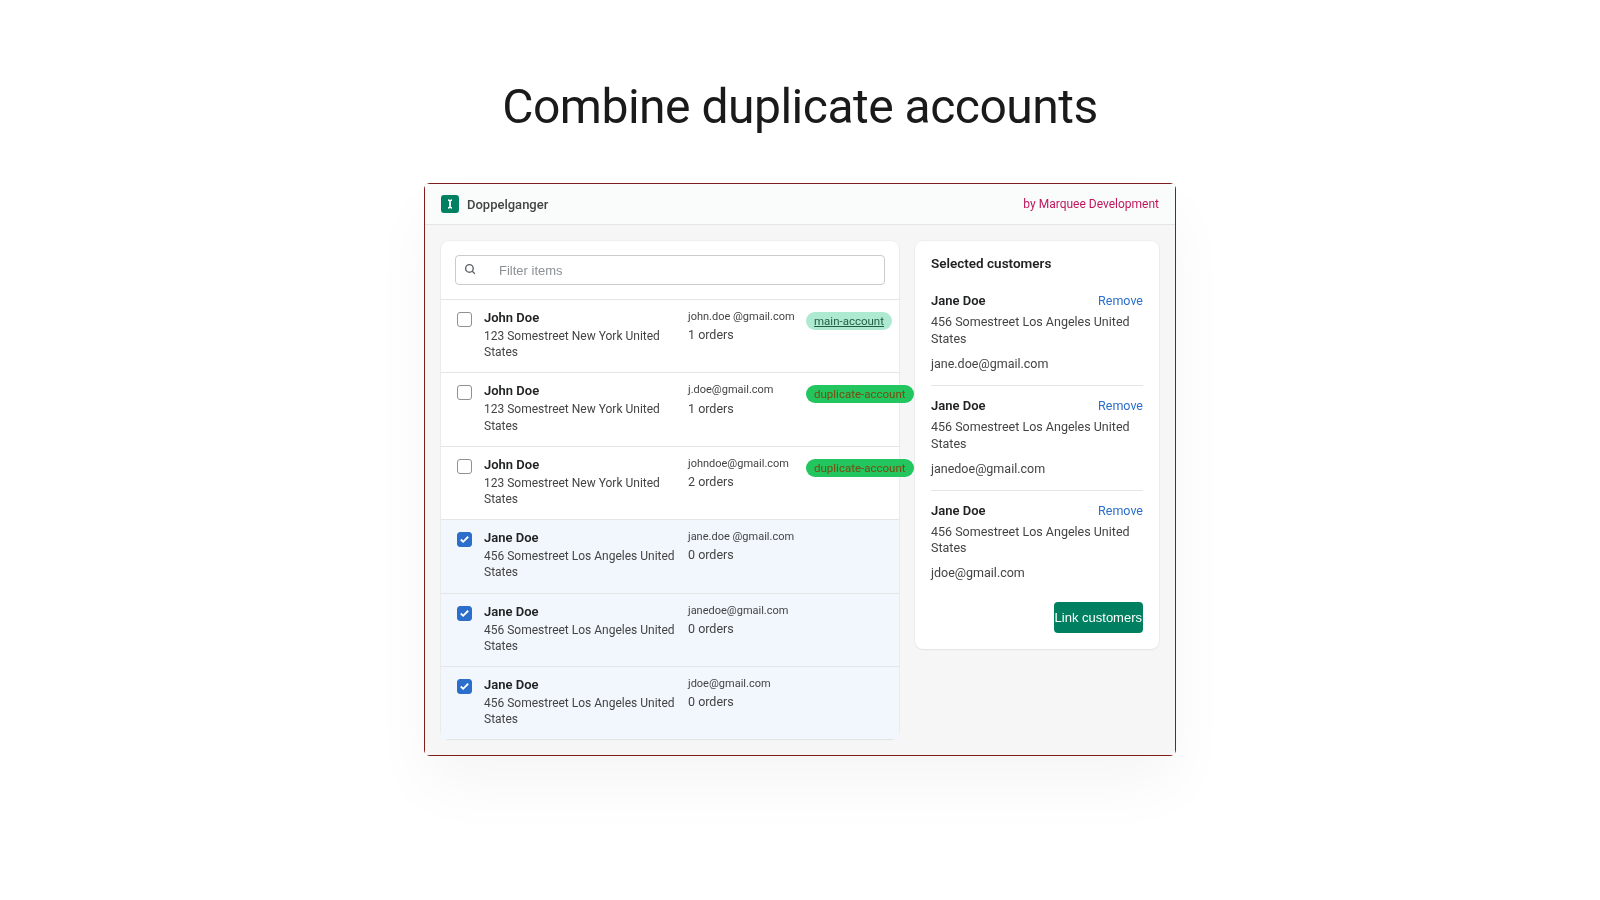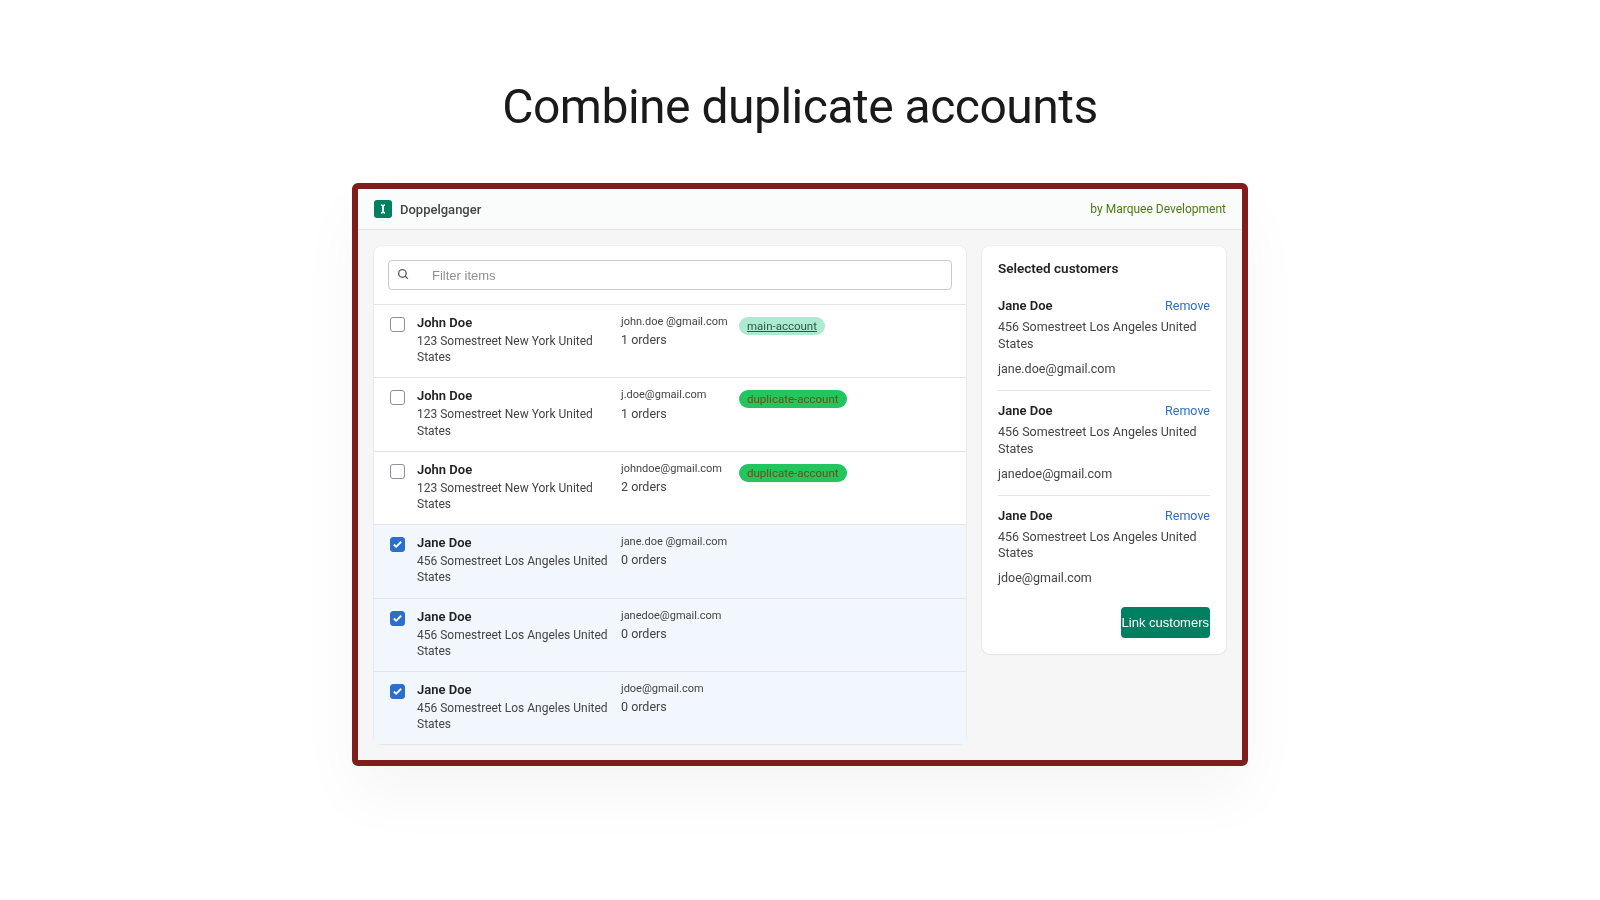--- a/index.html
+++ b/index.html
@@ -14,23 +14,23 @@
   .page-title {
     text-align: center;
     font-size: 48px;
     font-weight: 400;
     color: #1a1a1a;
     margin-top: 78px;
     margin-bottom: 48px;
     letter-spacing: -0.5px;
   }
   .app-frame {
-    width: 896px;
+    width: 752px;
     margin: 0 auto;
-    border: 6px solid #7f1d1d;
+    border: 1px solid #7f1d1d;
     border-radius: 6px;
     background: #fafbfb;
     box-shadow: 0 30px 60px rgba(0,0,0,0.04);
   }
   .app-header {
     display: flex;
     align-items: center;
     justify-content: space-between;
     padding: 11px 16px;
     border-bottom: 1px solid #e4e5e7;
@@ -38,21 +38,21 @@
   }
   .app-header-left { display: flex; align-items: center; gap: 8px; }
   .logo {
     width: 18px; height: 18px;
     background: #008060;
     border-radius: 3px;
     display: flex; align-items: center; justify-content: center;
   }
   .logo svg { width: 12px; height: 12px; }
   .app-name { font-size: 13px; color: #444; font-weight: 500; }
-  .app-byline { font-size: 12px; color: #4d7c0f; }
+  .app-byline { font-size: 12px; color: #be185d; }
   .app-body {
     display: flex;
     gap: 16px;
     padding: 16px;
     align-items: flex-start;
     background: #f6f6f7;
   }
   .panel {
     background: #ffffff;
     border-radius: 8px;

